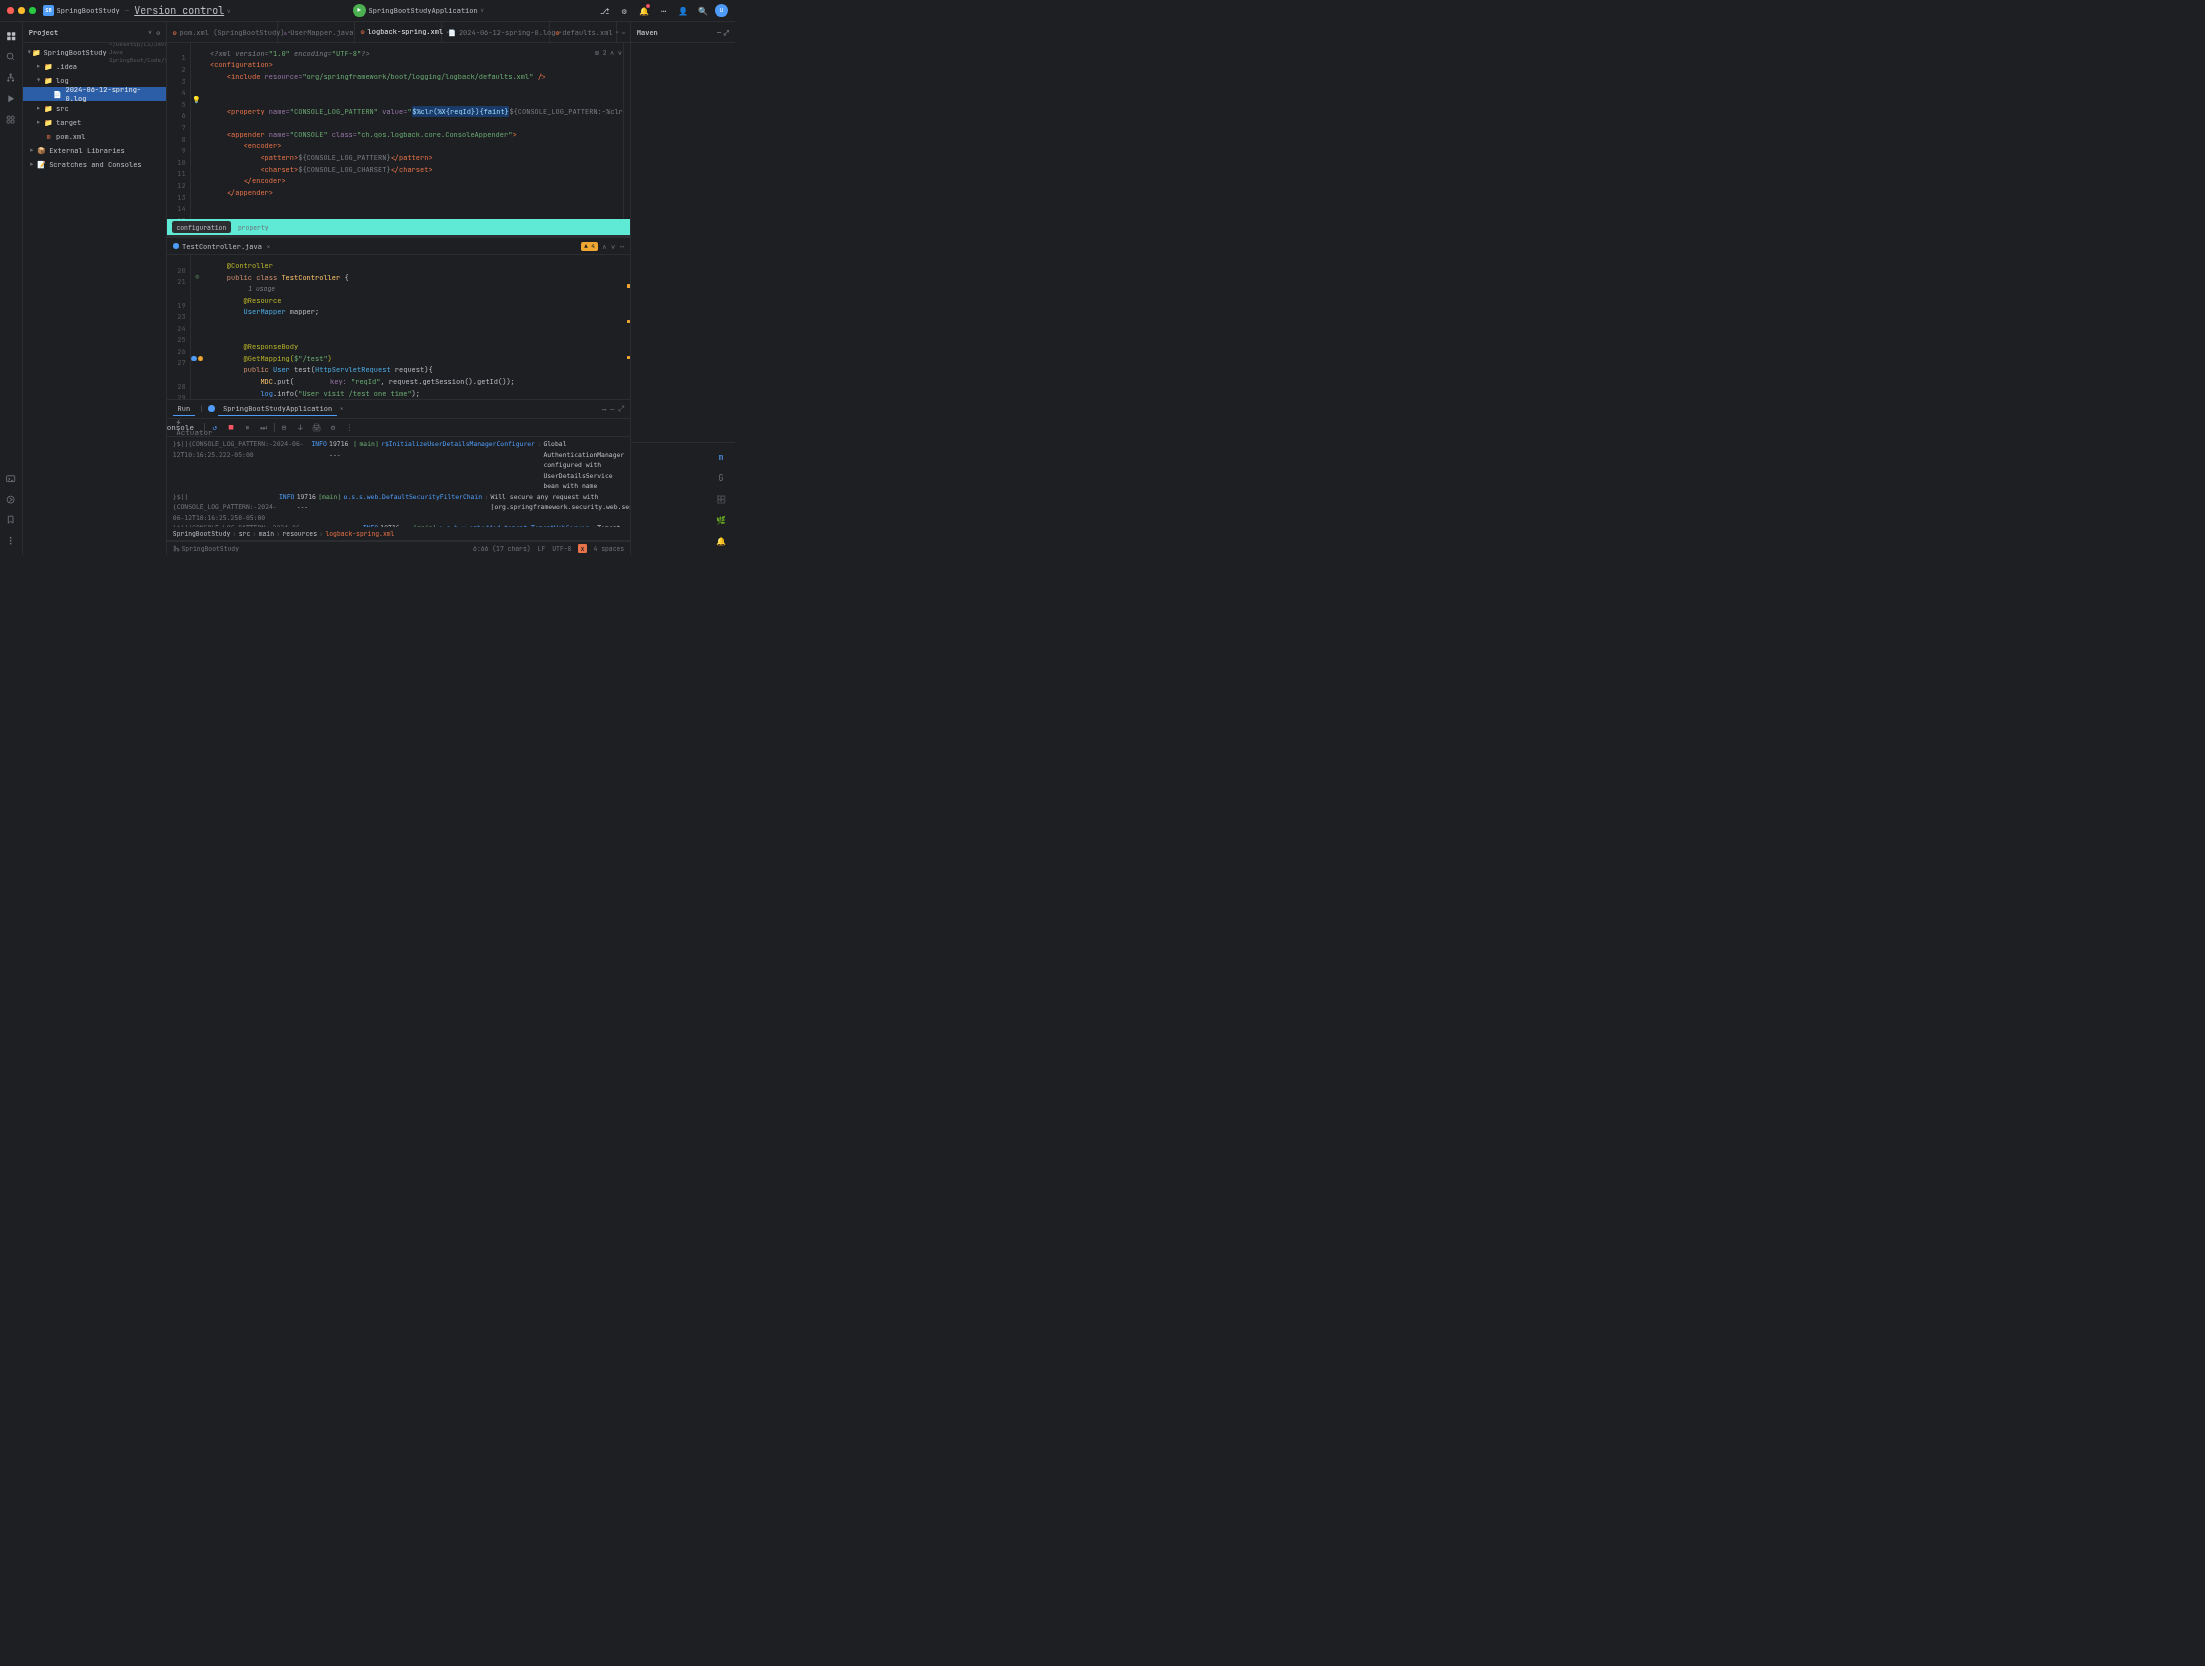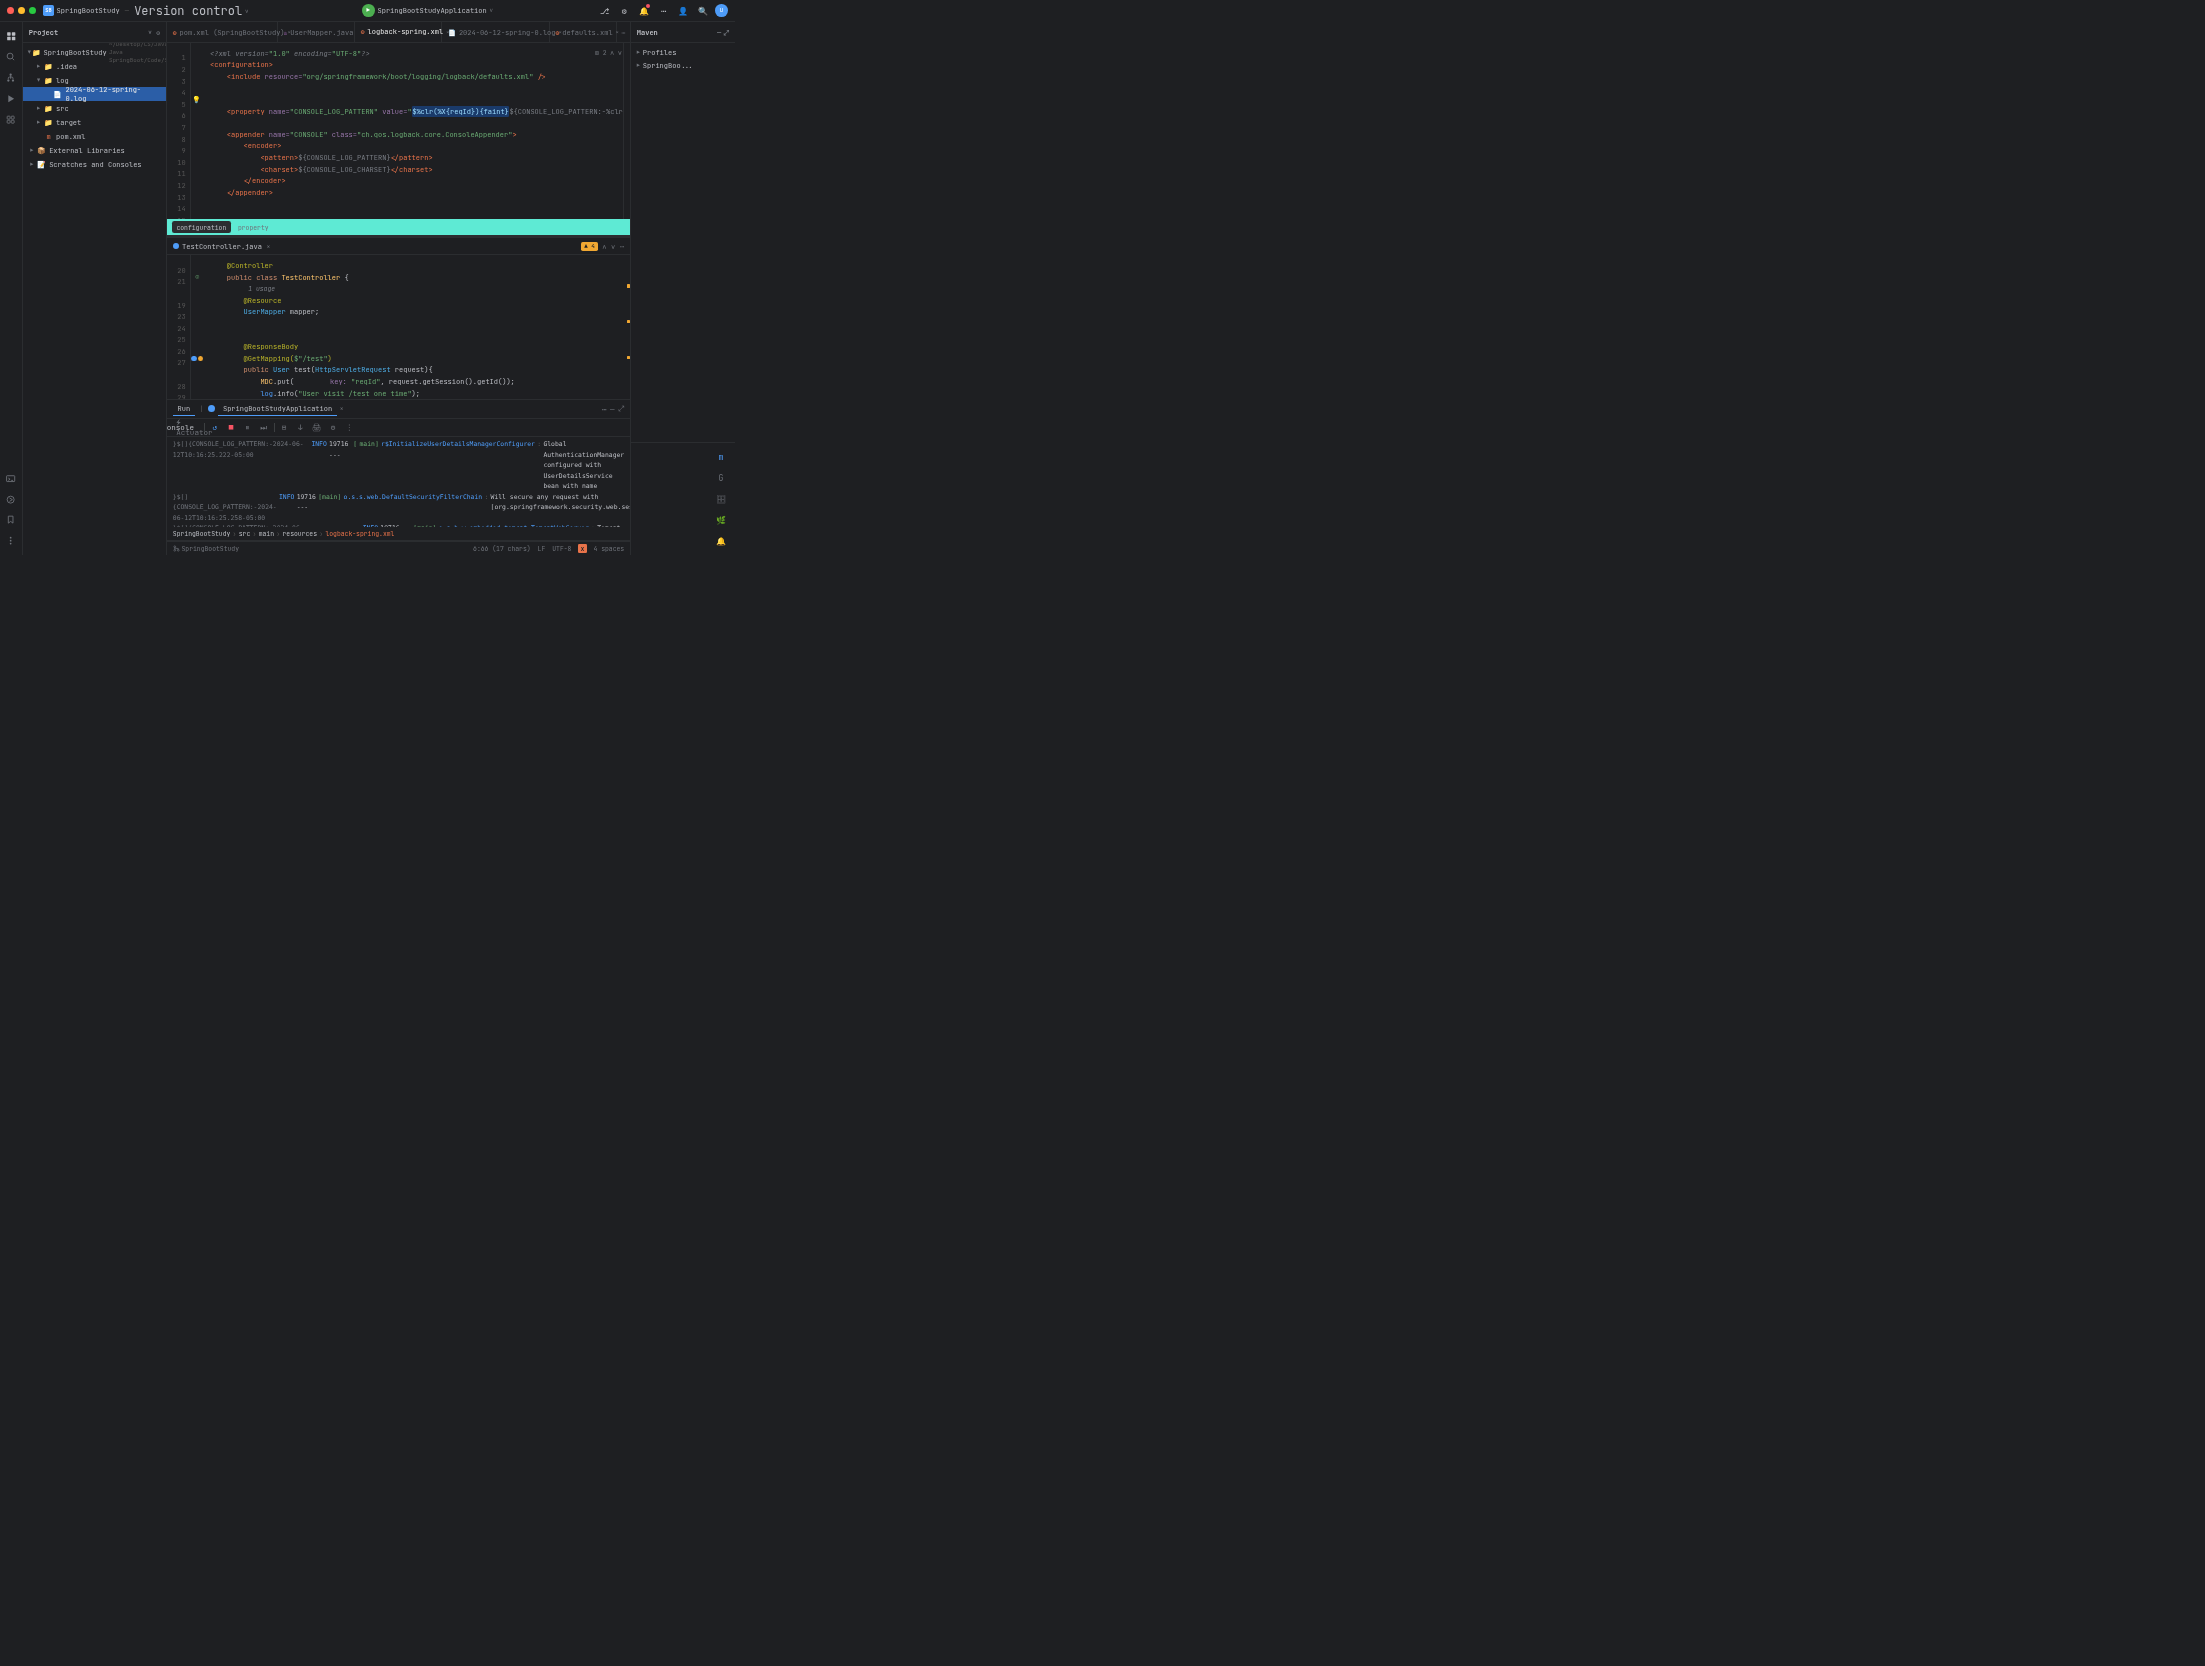--- a/index.html
+++ b/index.html
@@ -57,22 +57,23 @@
       justify-content: center;
       font-size: 5.2px;
       font-weight: bold;
       color: white;
     }
     .title-divider {
       color: #555;
       margin: 0 2.3px;
     }
     .vc-label {
-      font-size: 12px;
+      font-size: 10px;
       color: #bcbec4;
+      text-decoration: underline;
     }
     .title-center {
       flex: 1;
       display: flex;
       justify-content: center;
       align-items: center;
     }
     .app-name-badge {
       display: flex;
       align-items: center;
@@ -1039,30 +1040,20 @@
     </div>
 
   </div>
 
   <div style="display:flex;flex-direction:column;width:105px;background:#1e1f22;border-left:0.6px solid #2b2d30;">
     <div class="maven-panel-header">
       <span style="color:#bcbec4;font-size:7px;font-weight:600;flex:1;">Maven</span>
       <span style="color:#6f737a;cursor:pointer;">—</span>
       <span style="color:#6f737a;cursor:pointer;margin-left:2.3px;">⤢</span>
     </div>
-    <div class="maven-content">
-      <div class="maven-item">
-        <span class="maven-arrow">▶</span>
-        <span class="maven-text">Profiles</span>
-      </div>
-      <div class="maven-item">
-        <span class="maven-arrow">▶</span>
-        <span class="maven-text">SpringBoo...</span>
-      </div>
-    </div>
     <div style="flex:1;"></div>
 
     <div style="display:flex;flex-direction:column;align-items:flex-end;padding:4.7px 4.7px;gap:2.3px;border-top:0.6px solid #2b2d30;">
       <div class="right-sidebar-btn" style="color:#4e9cf8;">m</div>
       <div class="right-sidebar-btn">G</div>
       <div class="right-sidebar-btn">🗄</div>
       <div class="right-sidebar-btn" style="color:#6aab73;">🌿</div>
       <div class="right-sidebar-btn">🔔</div>
     </div>
   </div>

